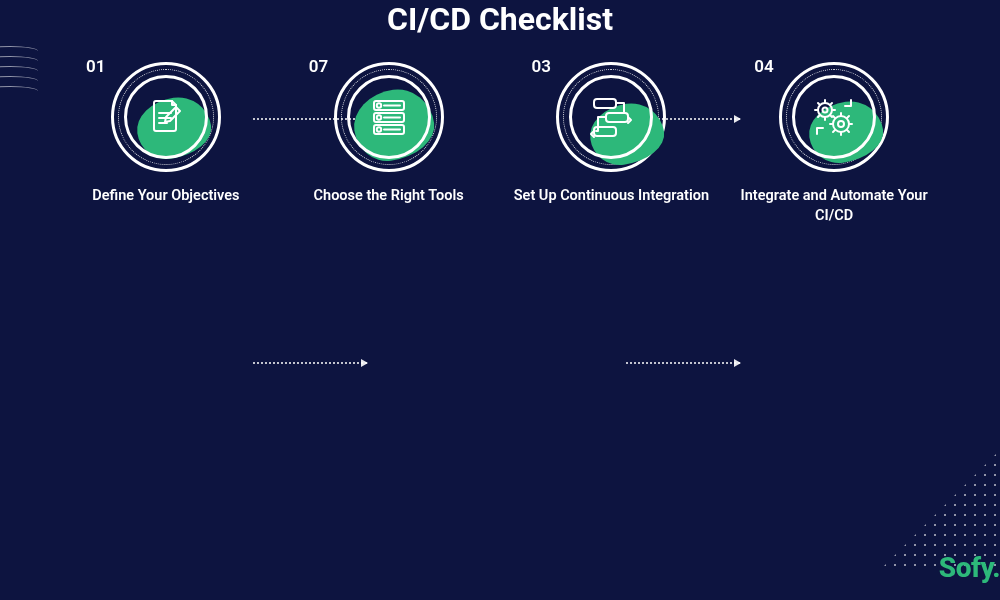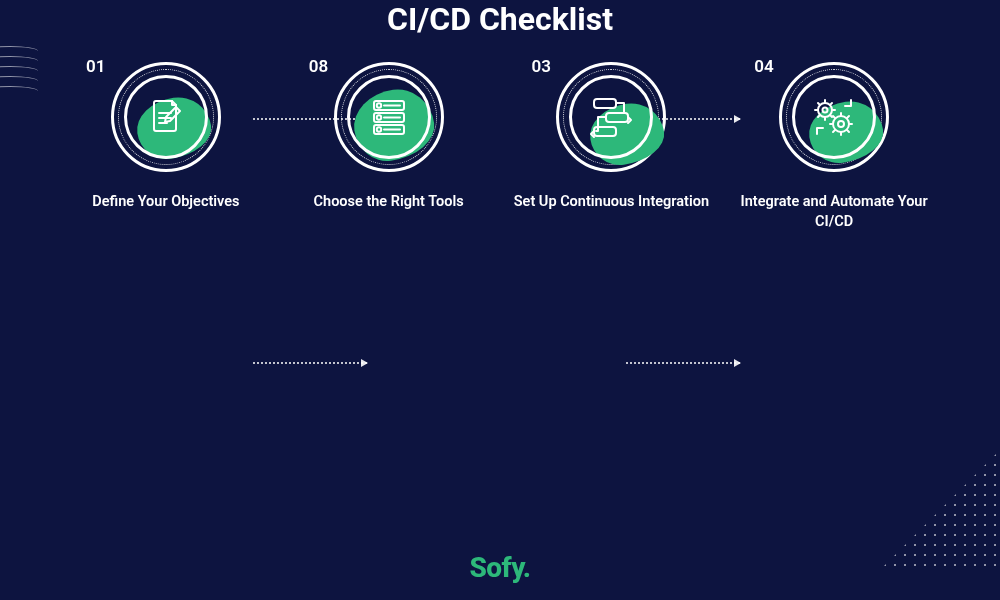--- a/index.html
+++ b/index.html
@@ -87,21 +87,21 @@
     width:74px;height:60px;
     left:26px;top:36px;
     background:var(--accent);
     border-radius:55% 45% 60% 40% / 50% 55% 45% 50%;
     transform:rotate(-8deg);
     z-index:0;
   }
   .icon{position:relative;z-index:1;}
   .label{
     font-size:14.5px;font-weight:600;
-    margin-top:20px;
+    margin-top:14px;
     line-height:1.35;
     max-width:200px;
     margin-left:auto;margin-right:auto;
   }
 
   
   .arrow{
     position:absolute;
     top:56px;
     width:114px;height:1px;
@@ -115,21 +115,21 @@
     border-top:4.5px solid transparent;
     border-bottom:4.5px solid transparent;
   }
   .arrow.a1{left:195px;}
   .arrow.a2{left:568px;}
 
   
   .logo{
     position:absolute;
     bottom:16px;left:0;right:0;
-    text-align:center;
+    text-align:right;
     font-size:28px;
     font-weight:800;
     color:var(--accent);
     letter-spacing:-0.5px;
   }
 </style>
 </head>
 <body>
 
 <div class="waves">
@@ -165,21 +165,21 @@
             <line x1="17" y1="25" x2="29" y2="25"></line>
             <line x1="17" y1="30" x2="25" y2="30"></line>
           <path d="M34 14l4 4-10 10-5 1 1-5z"></path>
         </svg>
       </div>
     </div>
     <div class="label">Define Your Objectives</div>
   </div>
 
   <div class="step">
-    <div class="num">08</div>
+    <div class="num">07</div>
     <div class="medallion">
       <div class="ring-outer"></div>
         <div class="ring-dotted"></div>
       <div class="blob" style="left:20px;top:28px;width:80px;height:70px;"></div>
       <div class="ring-inner">
         <svg class="icon" width="50" height="50" viewBox="0 0 50 50" fill="none" stroke="#fff" stroke-width="2" stroke-linecap="round" stroke-linejoin="round">
           <rect x="10" y="9" width="30" height="9" rx="2"></rect>
             <circle cx="15" cy="13.5" r="2.2"></circle>
             <line x1="20" y1="13.5" x2="36" y2="13.5"></line>
           <rect x="10" y="21" width="30" height="9" rx="2"></rect>

